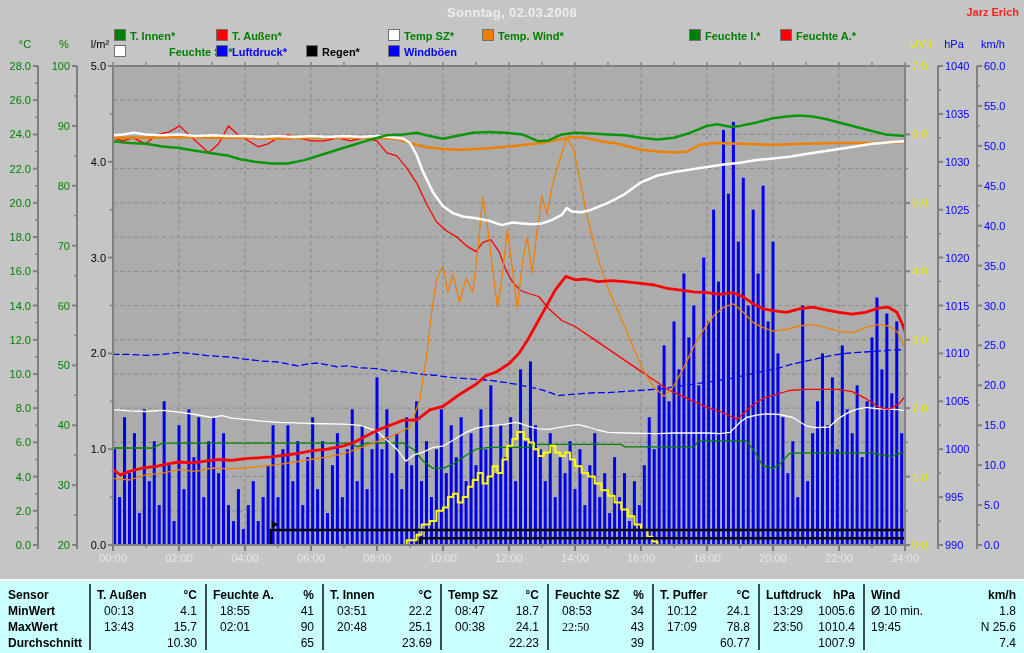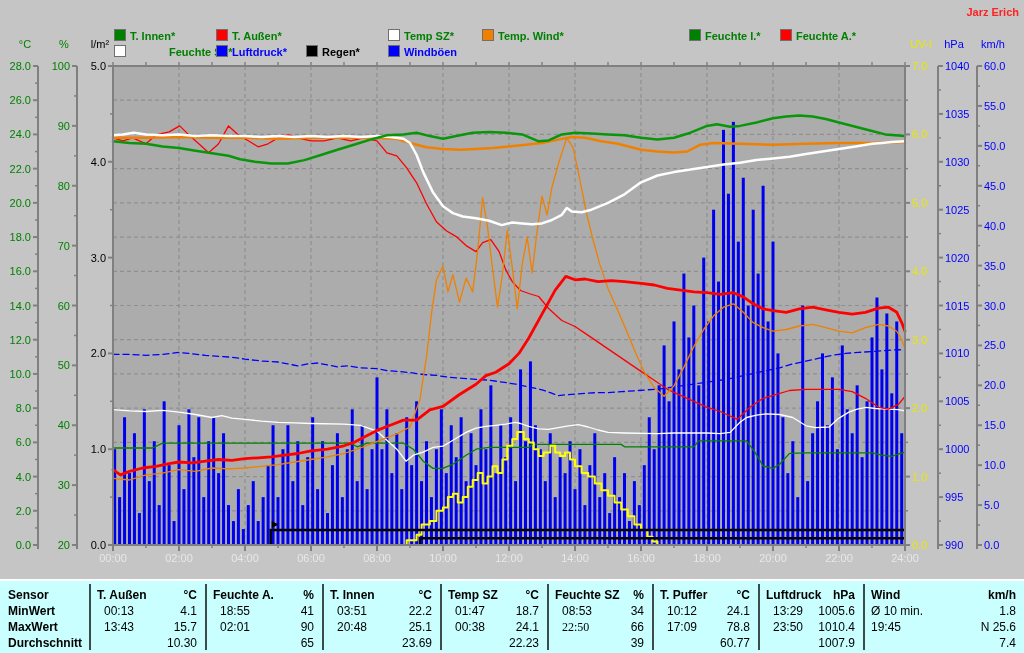--- a/index.html
+++ b/index.html
@@ -16,20 +16,21 @@
          border-top:2px solid #FFFFFF;box-sizing:border-box;font-size:12px;color:#000;}
   .sep{position:absolute;top:3px;bottom:3px;width:2px;background:#3C4A4A;}
   .cell{position:absolute;white-space:nowrap;height:14px;line-height:14px;}
   .cell.b{font-weight:bold;}
   .cell.r{transform:translateX(-100%);}
 </style>
 </head>
 <body>
 
 <div class="screen">
+  <div class="title">Sonntag, 02.03.2008</div>
   <div class="user">Jarz Erich</div>
   <div id="legend">
       <div class="legend-item" style="left: 114px; top: 29px;"><span class="swatch" style="background: rgb(0, 128, 0);"></span><span style="color: rgb(0, 128, 0);">T. Innen*</span></div>
       <div class="legend-item" style="left: 216px; top: 29px;"><span class="swatch" style="background: rgb(255, 0, 0);"></span><span style="color: rgb(0, 128, 0);">T. Außen*</span></div>
       <div class="legend-item" style="left: 306px; top: 29px; margin-top: 43px;"><span class="swatch" style="background: rgb(240, 128, 0);"></span><span style="color: rgb(0, 128, 0);">Temp KZ*</span></div>
       <div class="legend-item" style="left: 388px; top: 29px;"><span class="swatch" style="background: rgb(255, 255, 255);"></span><span style="color: rgb(0, 128, 0);">Temp SZ*</span></div>
       <div class="legend-item" style="left: 482px; top: 29px;"><span class="swatch" style="background: rgb(240, 128, 0);"></span><span style="color: rgb(0, 128, 0);">Temp. Wind*</span></div>
       <div class="legend-item" style="left: 571px; top: 29px; margin-top: 36px;"><span class="swatch" style="background: rgb(255, 255, 0);"></span><span style="color: rgb(232, 232, 0);">UV Index</span></div>
       <div class="legend-item" style="left: 689px; top: 29px;"><span class="swatch" style="background: rgb(0, 128, 0);"></span><span style="color: rgb(0, 128, 0);">Feuchte I.*</span></div>
       <div class="legend-item" style="left: 780px; top: 29px;"><span class="swatch" style="background: rgb(255, 0, 0);"></span><span style="color: rgb(0, 128, 0);">Feuchte A.*</span></div>
@@ -565,31 +566,31 @@
       <div class="cell r" style="left: 314px; top: 55px;">65</div>
       <div class="cell b" style="left: 330px; top: 7px;">T. Innen</div>
       <div class="cell b r" style="left: 432px; top: 7px;">°C</div>
       <div class="cell" style="left: 337px; top: 23px;">03:51</div>
       <div class="cell r" style="left: 432px; top: 23px;">22.2</div>
       <div class="cell" style="left: 337px; top: 39px;">20:48</div>
       <div class="cell r" style="left: 432px; top: 39px;">25.1</div>
       <div class="cell r" style="left: 432px; top: 55px;">23.69</div>
       <div class="cell b" style="left: 448px; top: 7px;">Temp SZ</div>
       <div class="cell b r" style="left: 539px; top: 7px;">°C</div>
-      <div class="cell" style="left: 455px; top: 23px;">01:47</div>
+      <div class="cell" style="left: 455px; top: 23px;">08:47</div>
       <div class="cell r" style="left: 539px; top: 23px;">18.7</div>
       <div class="cell" style="left: 455px; top: 39px;">00:38</div>
       <div class="cell r" style="left: 539px; top: 39px;">24.1</div>
       <div class="cell r" style="left: 539px; top: 55px;">22.23</div>
       <div class="cell b" style="left: 555px; top: 7px;">Feuchte SZ</div>
       <div class="cell b r" style="left: 644px; top: 7px;">%</div>
       <div class="cell" style="left: 562px; top: 23px;">08:53</div>
       <div class="cell r" style="left: 644px; top: 23px;">34</div>
       <div class="cell" style="left: 562px; top: 39px; font-family: Liberation Serif, serif;">22:50</div>
-      <div class="cell r" style="left: 644px; top: 39px;">66</div>
+      <div class="cell r" style="left: 644px; top: 39px;">43</div>
       <div class="cell r" style="left: 644px; top: 55px;">39</div>
       <div class="cell b" style="left: 660px; top: 7px;">T. Puffer</div>
       <div class="cell b r" style="left: 750px; top: 7px;">°C</div>
       <div class="cell" style="left: 667px; top: 23px;">10:12</div>
       <div class="cell r" style="left: 750px; top: 23px;">24.1</div>
       <div class="cell" style="left: 667px; top: 39px;">17:09</div>
       <div class="cell r" style="left: 750px; top: 39px;">78.8</div>
       <div class="cell r" style="left: 750px; top: 55px;">60.77</div>
       <div class="cell b" style="left: 766px; top: 7px;">Luftdruck</div>
       <div class="cell b r" style="left: 855px; top: 7px;">hPa</div>

